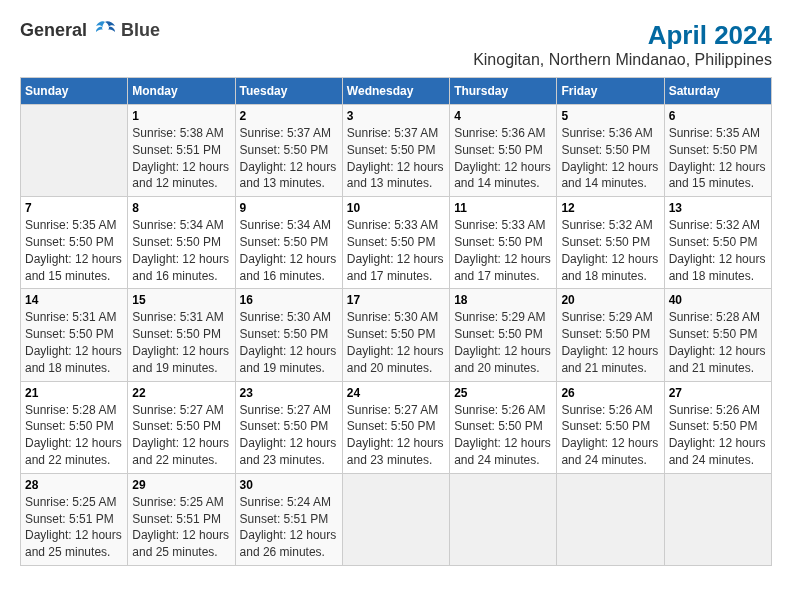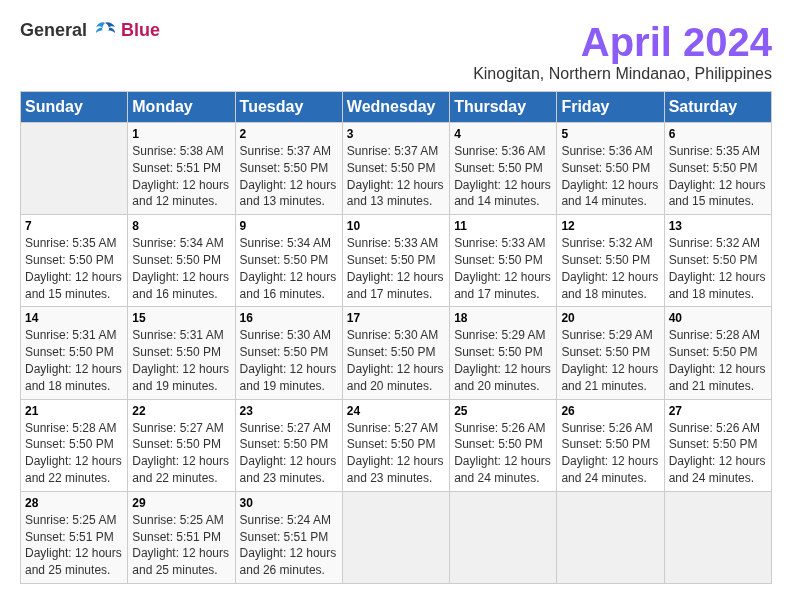--- a/index.html
+++ b/index.html
@@ -16,62 +16,62 @@
       align-items: flex-start;
       margin-bottom: 8px;
     }
     .logo {
       display: flex;
       flex-direction: column;
       align-items: flex-start;
     }
     .logo-text {
       display: flex;
-      align-items: center;
+      align-items: flex-start;
       gap: 4px;
     }
     .logo-general {
       font-size: 18px;
       font-weight: bold;
       color: #333;
     }
     .logo-blue {
       font-size: 18px;
       font-weight: bold;
-      color: #be185d;
+      color: #404040;
     }
     .logo-icon {
       width: 24px;
       height: 20px;
       margin-left: 2px;
     }
     .title-section {
       text-align: right;
     }
     .month-title {
-      font-size: 40px;
-      font-weight: bold;
-      color: #8b5cf6;
+      font-size: 26px;
+      font-weight: bold;
+      color: #0369a1;
     }
     .location {
       font-size: 16px;
       color: #333;
       margin-left: 14px;
     }
     table {
       width: 100%;
       border-collapse: collapse;
       font-size: 11px;
     }
     thead tr th {
       background-color: #2a6cb5;
       color: #fff;
       padding: 6px 4px;
       text-align: left;
-      font-size: 16px;
+      font-size: 12px;
       font-weight: bold;
       border: 1px solid #ccc;
     }
     tbody tr td {
       border: 1px solid #ccc;
       vertical-align: top;
       padding: 4px;
       width: 14.28%;
       min-height: 80px;
     }

